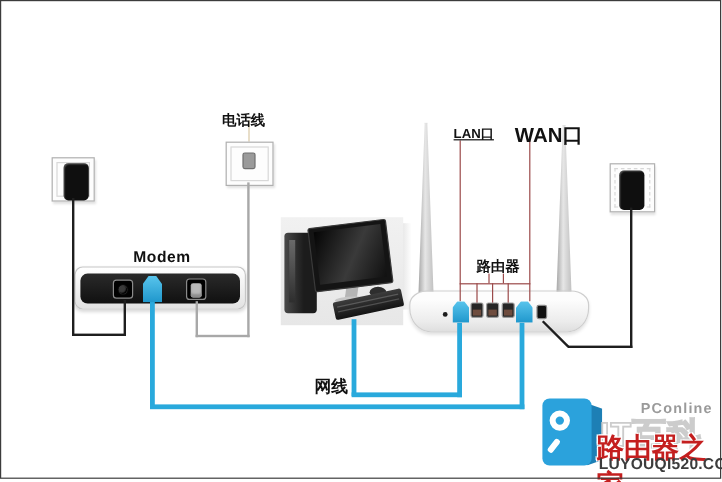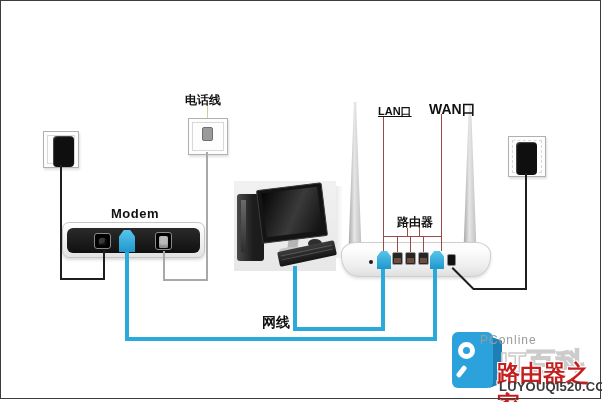--- a/index.html
+++ b/index.html
@@ -150,21 +150,21 @@
   }
   #logo-ring {
     position:absolute; left:6px; top:10px; width:17px; height:17px;
     border:5px solid #fff; border-radius:50%;
   }
   #logo-handle {
     position:absolute; left:7px; top:33px; width:5px; height:13px; background:#fff;
     transform:rotate(38deg); border-radius:2px;
   }
   #wm-pconline {
-    position:absolute; left:480px; top:333px; font-size:12px; font-weight:normal;
+    position:absolute; left:534px; top:333px; font-size:12px; font-weight:bold;
     color:#9a9a9a; letter-spacing:1px; z-index:32;
   }
   #wm-ghost {
     position:absolute; left:500px; top:344px; font-size:28px; font-weight:bold;
     color:#ffffff; -webkit-text-stroke:1.5px #cccccc;
     text-shadow:0 0 1px #ccc; z-index:31; letter-spacing:1px;
   }
   #wm-sitename {
     position:absolute; left:497px; top:358px; font-size:23px; font-weight:bold;
     color:var(--site-red,#c41f1f); z-index:33; letter-spacing:0px;
@@ -233,21 +233,21 @@
   <div id="pc-mouse"></div>
   <div id="pc-keyboard">
       <i></i>
     </div>
 
   <div id="router-photo-edge"></div>
   <div class="antenna" style="left:348px; top:102px; height:143px;"></div>
   <div class="antenna" style="left:463px; top:104px; height:141px;"></div>
 
   <div class="label" style="left:378px; top:104px; font-size:11px;text-decoration:underline;">LAN口</div>
-  <div class="label" style="left:429px; top:101px; font-size:14px;">WAN口</div>
+  <div class="label" style="left:429px; top:101px; font-size:17px;">WAN口</div>
   <div class="label" style="left:397px; top:214px; font-size:12px;">路由器</div>
 
   <div class="redline" style="left:383px; top:117px; width:1px; height:134px;"></div>
   <div class="redline" style="left:441px; top:114px; width:1px; height:137px;"></div>
   <div class="redline" style="left:383px; top:236px; width:59px; height:1px;"></div>
   <div class="redline" style="left:397px; top:236px; width:1px; height:17px;"></div>
   <div class="redline" style="left:410px; top:236px; width:1px; height:17px;"></div>
   <div class="redline" style="left:423px; top:236px; width:1px; height:17px;"></div>
   <div class="redline" style="left:407px; top:228px; width:1px; height:8px;"></div>
   <div class="redline" style="left:419px; top:228px; width:1px; height:8px;"></div>

